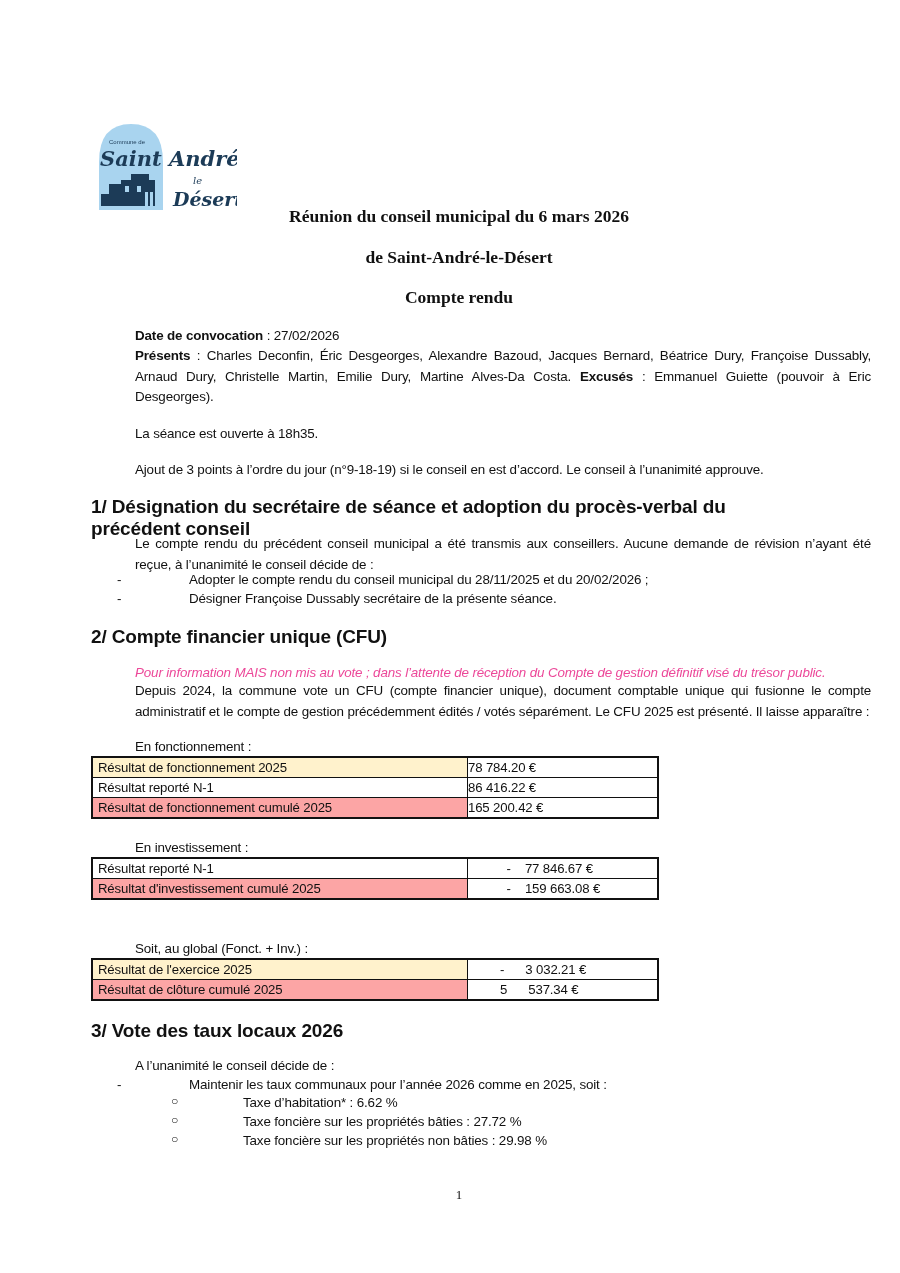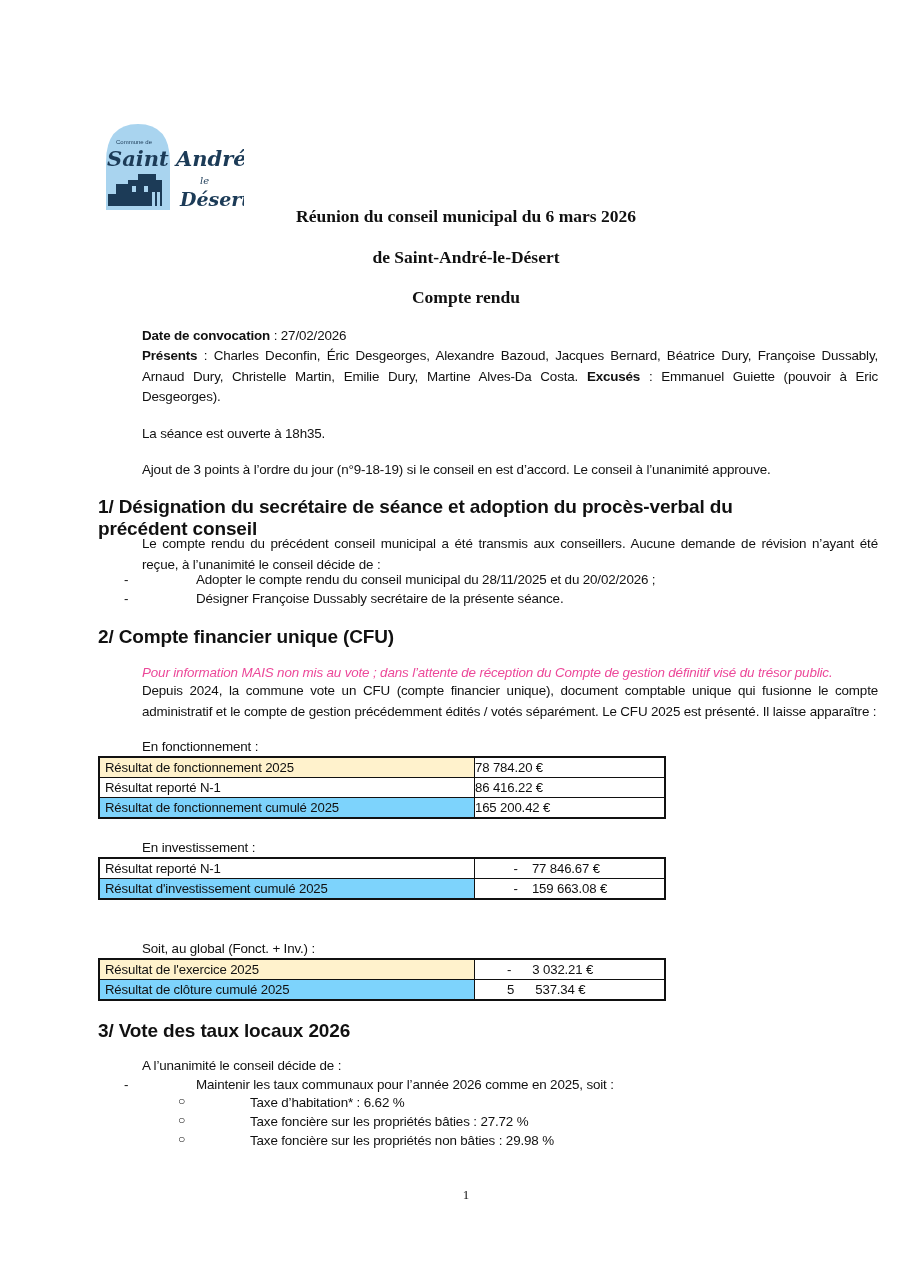--- a/index.html
+++ b/index.html
@@ -1,30 +1,30 @@
 <!DOCTYPE html>
 <html><head>
 <meta charset="utf-8">
 <style>
   html, body { margin: 0; padding: 0; background: #ffffff; }
   body { width: 900px; height: 1273px; position: relative; overflow: hidden; font-family: "Liberation Sans", "DejaVu Sans", sans-serif; color: #111; }
-  .page { position: absolute; left: 16px; top: 0; width: 736px; height: 1273px; border-radius: 24px; }
+  .page { position: absolute; left: 9px; top: 0; width: 736px; height: 1273px; border-radius: 24px; }
   .logo { position: absolute; left: 86px; top: 122px; width: 142px; height: 90px; }
   .serif-title { position: absolute; left: 0; width: 900px; text-align: center; font-family: "Liberation Serif", "DejaVu Serif", serif; font-weight: bold; font-size: 17.5px; color: #111; }
   .p { position: absolute; left: 82px; width: 736px; font-size: 13.4px; line-height: 20.5px; text-align: justify; letter-spacing: -0.15px; padding-left: 44px; }
   .heading { position: absolute; left: 82px; font-size: 19px; font-weight: bold; letter-spacing: -0.15px; }
   .blue { color: #ec4899; font-style: italic; }
   .bullet-dash { position: absolute; font-size: 13.4px; }
   table.fin { position: absolute; left: 82px; width: 568px; border-collapse: collapse; font-size: 13.2px; letter-spacing: -0.15px; }
   table.fin td { border: 1px solid #111; height: 19px; padding: 0 0 0 5px; white-space: pre; }
   table.fin { border: 2px solid #111; }
   table.fin td.lab { width: 369px; }
   table.fin td.val { text-align: left; padding: 0; }
   .bg-yellow { background: #fff2cc; }
-  .bg-pink { background: #7dd3fc; }
+  .bg-pink { background: #fca5a5; }
   .bg-white { background: #ffffff; }
   .pagenum { position: absolute; top: 1187px; left: 0; width: 900px; text-align: center; font-family: "Liberation Serif", serif; font-size: 13px; }
   b { font-weight: bold; }
 </style>
 </head>
 <body>
 
 <div class="page">
 
   <svg class="logo" viewBox="0 0 142 90">

